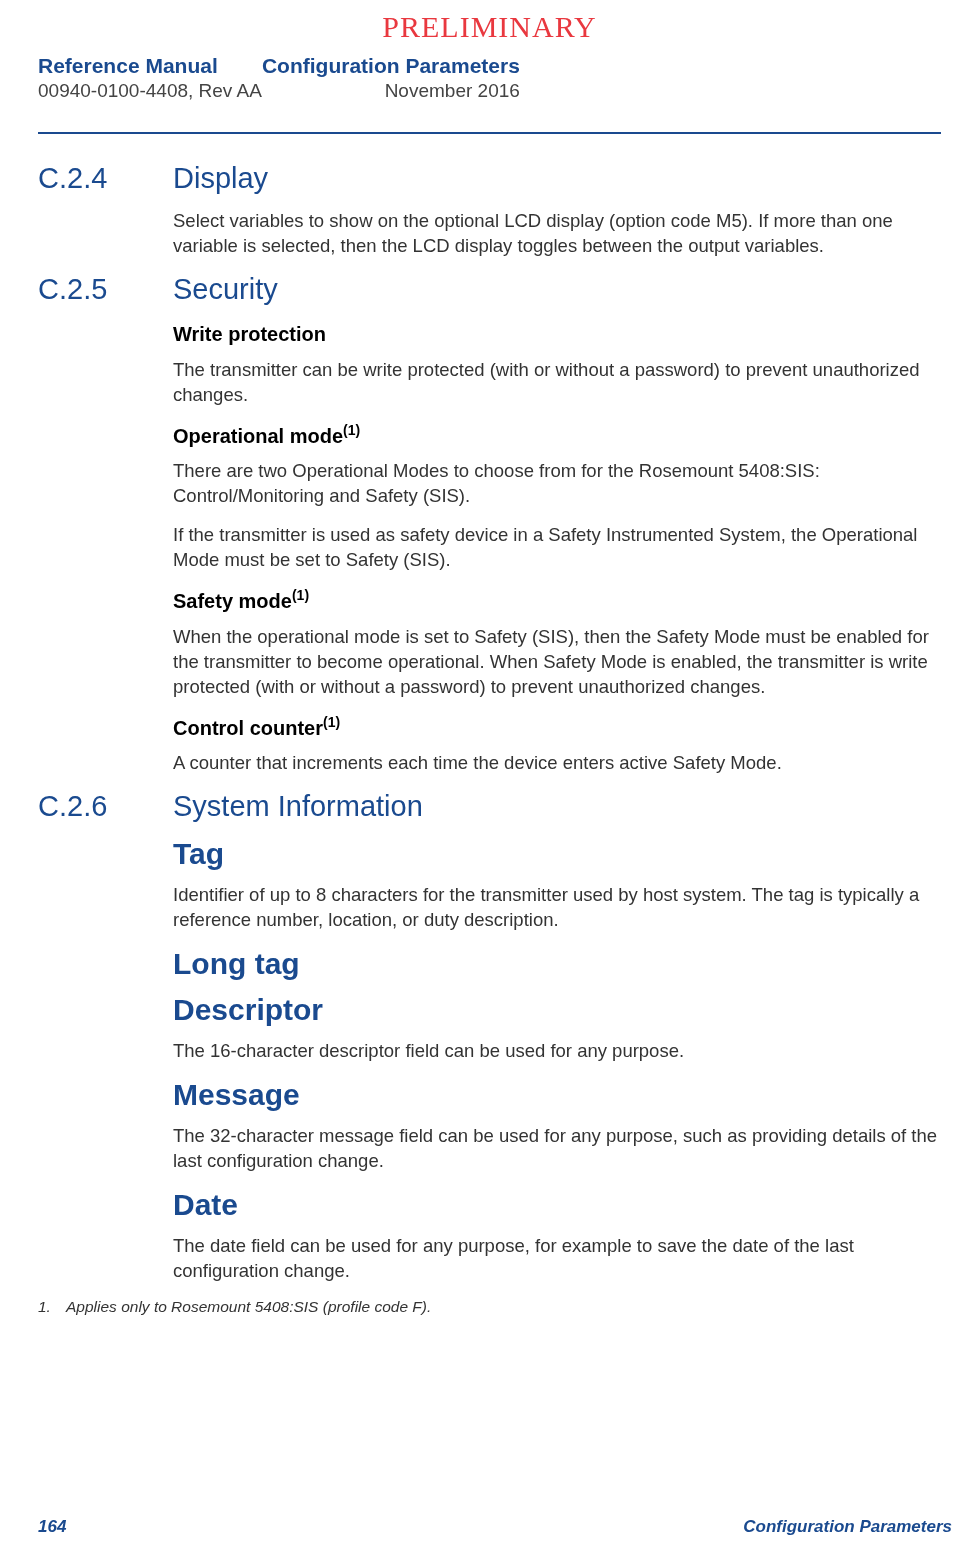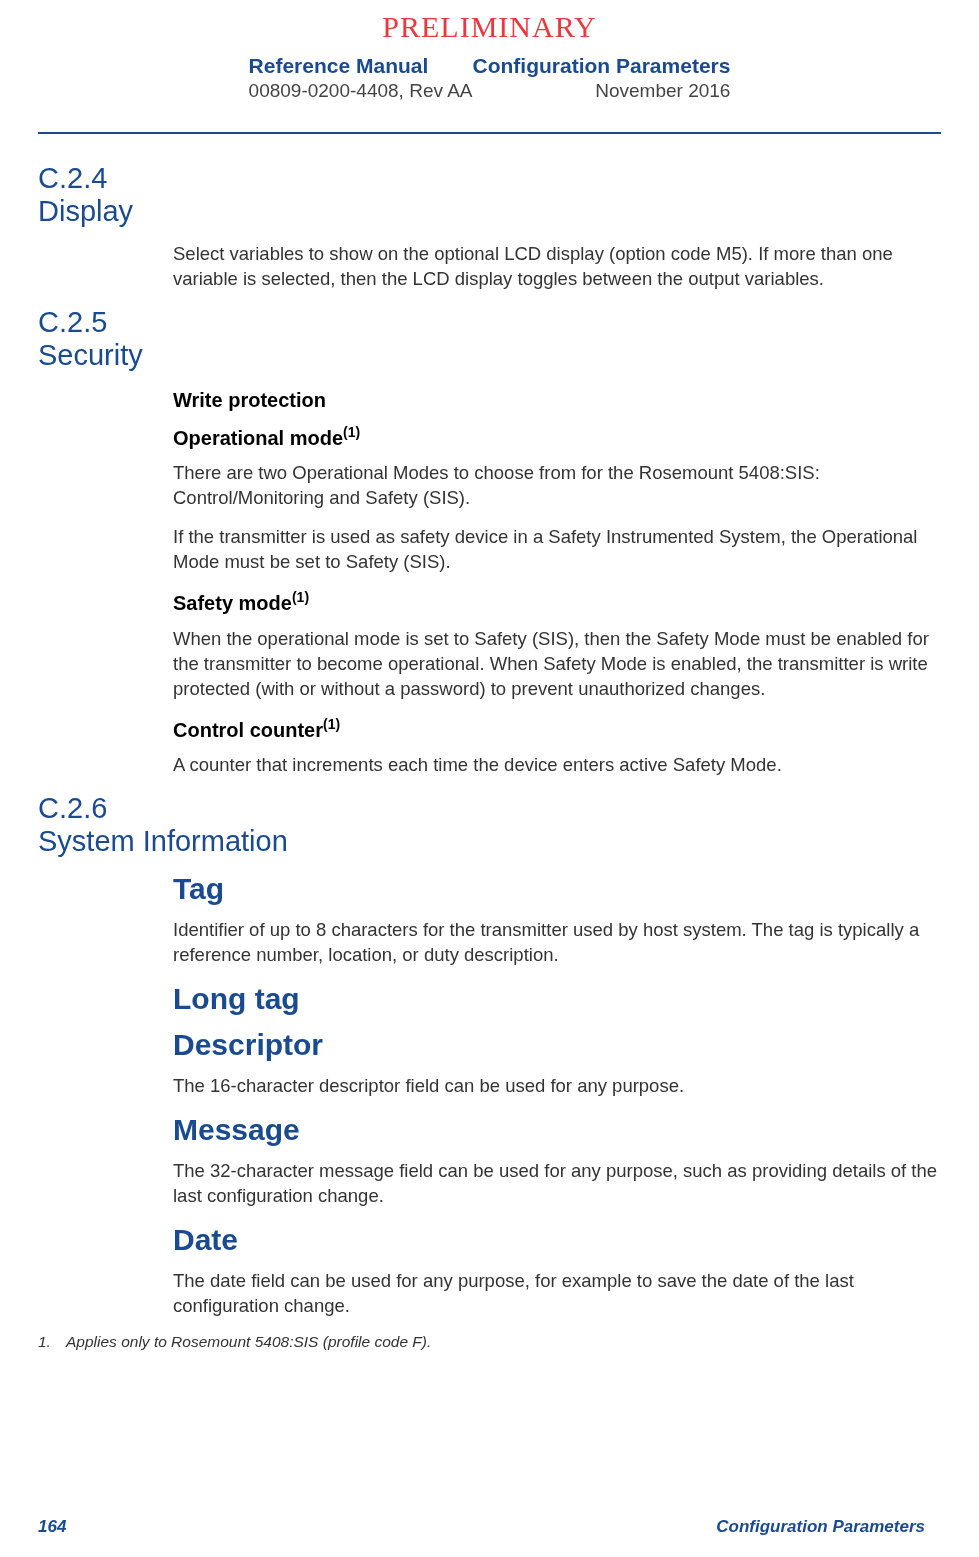--- a/index.html
+++ b/index.html
@@ -24,21 +24,21 @@
       color: #e9383f;
       font-family: Georgia, 'Times New Roman', serif;
       font-size: 30px;
       text-align: center;
       letter-spacing: 1px;
       margin-bottom: 8px;
       font-weight: normal;
     }
     .header {
       display: flex;
-      justify-content: center;
+      justify-content: flex-start;
       border-bottom: 2px solid #1a4a8f;
       padding-bottom: 28px;
       margin-bottom: 28px;
     }
     .header-left, .header-right {
       display: flex;
       flex-direction: column;
     }
     .header-right {
       text-align: right;
@@ -54,21 +54,20 @@
       font-size: 19px;
       line-height: 1.3;
     }
     .section {
       margin-bottom: 12px;
     }
     .section-row {
       display: flex;
       align-items: baseline;
       margin-bottom: 14px;
-      flex-direction: column;
     }
     .section-num {
       color: #1a4a8f;
       font-size: 29px;
       font-weight: 400;
       width: 135px;
       flex-shrink: 0;
     }
     .section-title {
       color: #1a4a8f;
@@ -112,21 +111,21 @@
       padding-left: 0;
     }
     .footnote-num {
       display: inline-block;
       width: 28px;
     }
     .footer {
       position: absolute;
       bottom: 20px;
       left: 38px;
-      right: 54px;
+      right: 27px;
       display: flex;
       justify-content: space-between;
       align-items: baseline;
     }
     .page-num {
       color: #1a4a8f;
       font-weight: bold;
       font-style: italic;
       font-size: 17px;
     }
@@ -140,21 +139,21 @@
 </head>
 <body>
 
 <div class="page">
 
   <div class="watermark">PRELIMINARY</div>
 
   <div class="header">
     <div class="header-left">
       <div class="header-title">Reference Manual</div>
-      <div class="header-sub">00809-0200-4408, Rev AA</div>
+      <div class="header-sub">00940-0100-4408, Rev AA</div>
     </div>
     <div class="header-right">
       <div class="header-title">Configuration Parameters</div>
       <div class="header-sub">November 2016</div>
     </div>
   </div>
 
   <div class="section">
     <div class="section-row">
       <div class="section-num">C.2.4</div>
@@ -167,20 +166,21 @@
 
   <div class="section">
     <div class="section-row">
       <div class="section-num">C.2.5</div>
       <div class="section-title">Security</div>
     </div>
     <div class="content-block">
       <div class="subhead">
         <span>Write protection</span><span class="sup"></span>
       </div>
+      <div class="body-text">The transmitter can be write protected (with or without a password) to prevent unauthorized changes.</div>
 
       <div class="subhead">
         <span>Operational mode</span><span class="sup">(1)</span>
       </div>
       <div class="body-text">There are two Operational Modes to choose from for the Rosemount 5408:SIS: Control/Monitoring and Safety (SIS).</div>
       <div class="body-text">If the transmitter is used as safety device in a Safety Instrumented System, the Operational Mode must be set to Safety (SIS).</div>
 
       <div class="subhead">
         <span>Safety mode</span><span class="sup">(1)</span>
       </div>

